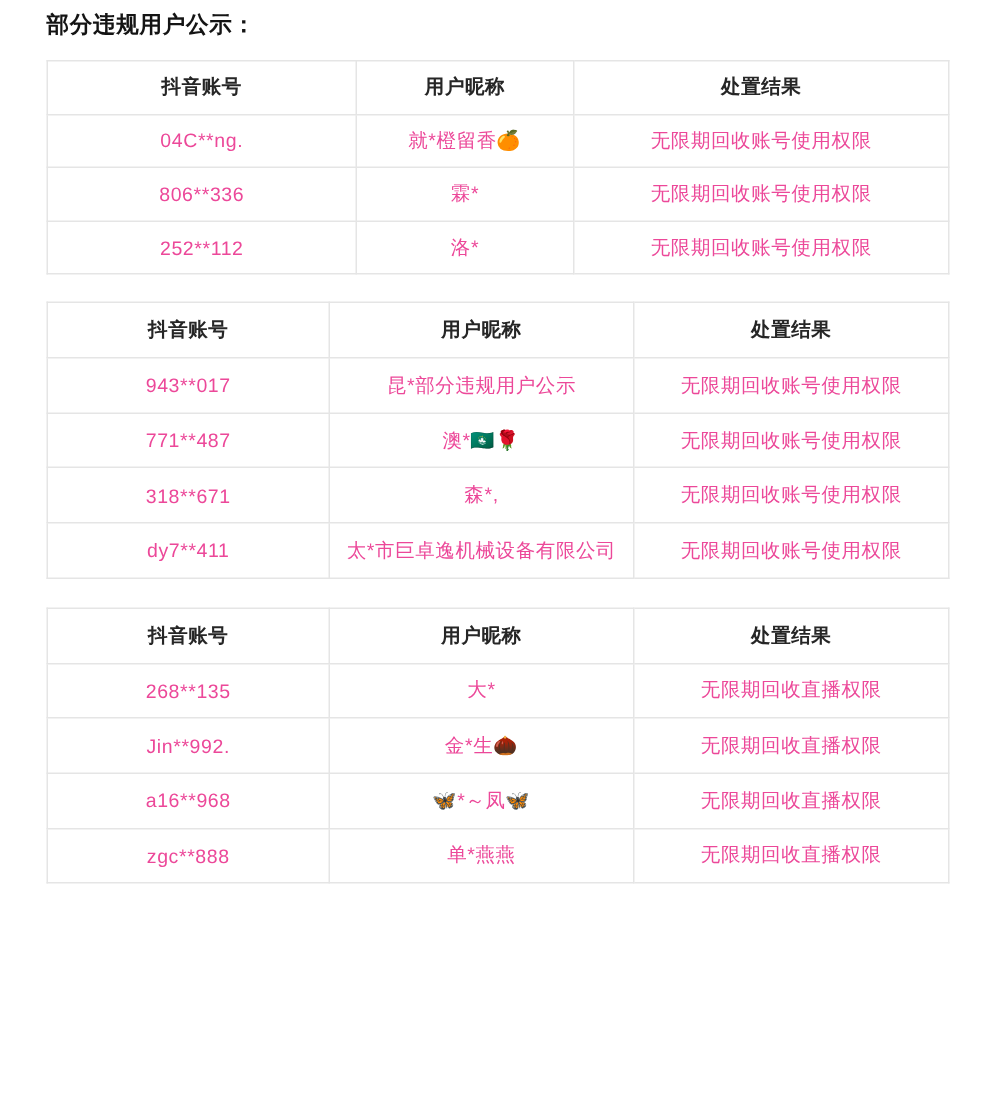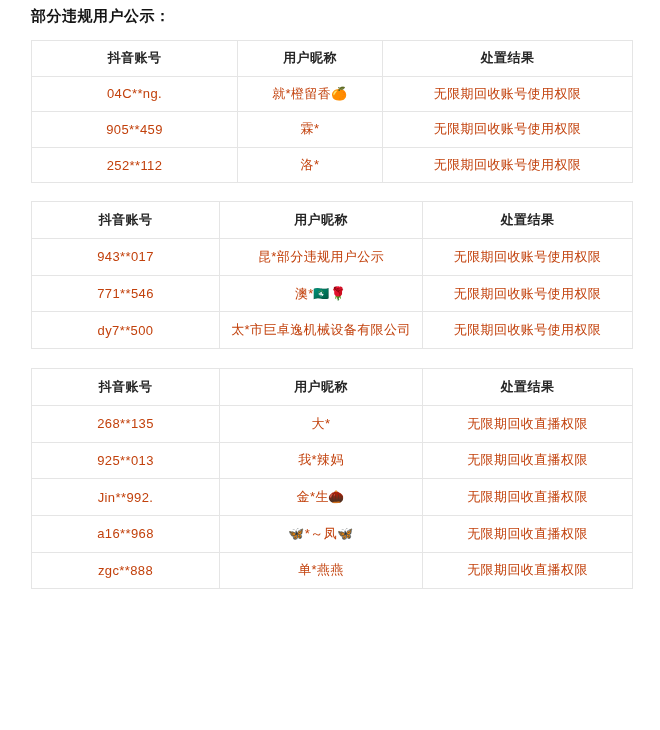--- a/index.html
+++ b/index.html
@@ -41,21 +41,21 @@
     padding: 0 6px;
     font-size: 13px;
     overflow: hidden;
     white-space: nowrap;
     letter-spacing: 0.4px;
   }
   .vtable th {
     font-weight: 700;
     color: #262626;
   }
-  .vtable td { color: #c2410c; }
+  .vtable td { color: #ec4899; }
   .t1 th, .t1 td { height: 34.6px; }
   .t2 th, .t2 td, .t3 th, .t3 td { height: 35.7px; }
 </style>
 </head>
 <body>
 
 <div class="page">
 
   <h1 class="page-title">部分违规用户公示：</h1>
 
@@ -72,21 +72,21 @@
         <th>处置结果</th>
       </tr>
     </thead>
     <tbody>
       <tr>
         <td>04C**ng.</td>
         <td>就*橙留香🍊</td>
         <td>无限期回收账号使用权限</td>
       </tr>
       <tr>
-        <td>905**459</td>
+        <td>806**336</td>
         <td>霖*</td>
         <td>无限期回收账号使用权限</td>
       </tr>
       <tr>
         <td>252**112</td>
         <td>洛*</td>
         <td>无限期回收账号使用权限</td>
       </tr>
     </tbody>
   </table>
@@ -104,26 +104,31 @@
         <th>处置结果</th>
       </tr>
     </thead>
     <tbody>
       <tr>
         <td>943**017</td>
         <td>昆*部分违规用户公示</td>
         <td>无限期回收账号使用权限</td>
       </tr>
       <tr>
-        <td>771**546</td>
+        <td>771**487</td>
         <td>澳*🇲🇴🌹</td>
         <td>无限期回收账号使用权限</td>
       </tr>
       <tr>
-        <td>dy7**500</td>
+        <td>318**671</td>
+        <td>森*,</td>
+        <td>无限期回收账号使用权限</td>
+      </tr>
+      <tr>
+        <td>dy7**411</td>
         <td>太*市巨卓逸机械设备有限公司</td>
         <td>无限期回收账号使用权限</td>
       </tr>
     </tbody>
   </table>
 
   <table class="vtable t3">
     <colgroup>
       <col style="width:188px">
         <col style="width:203px">
@@ -136,25 +141,20 @@
         <th>处置结果</th>
       </tr>
     </thead>
     <tbody>
       <tr>
         <td>268**135</td>
         <td>大*</td>
         <td>无限期回收直播权限</td>
       </tr>
       <tr>
-        <td>925**013</td>
-        <td>我*辣妈</td>
-        <td>无限期回收直播权限</td>
-      </tr>
-      <tr>
         <td>Jin**992.</td>
         <td>金*生🌰</td>
         <td>无限期回收直播权限</td>
       </tr>
       <tr>
         <td>a16**968</td>
         <td>🦋*～凤🦋</td>
         <td>无限期回收直播权限</td>
       </tr>
       <tr>

